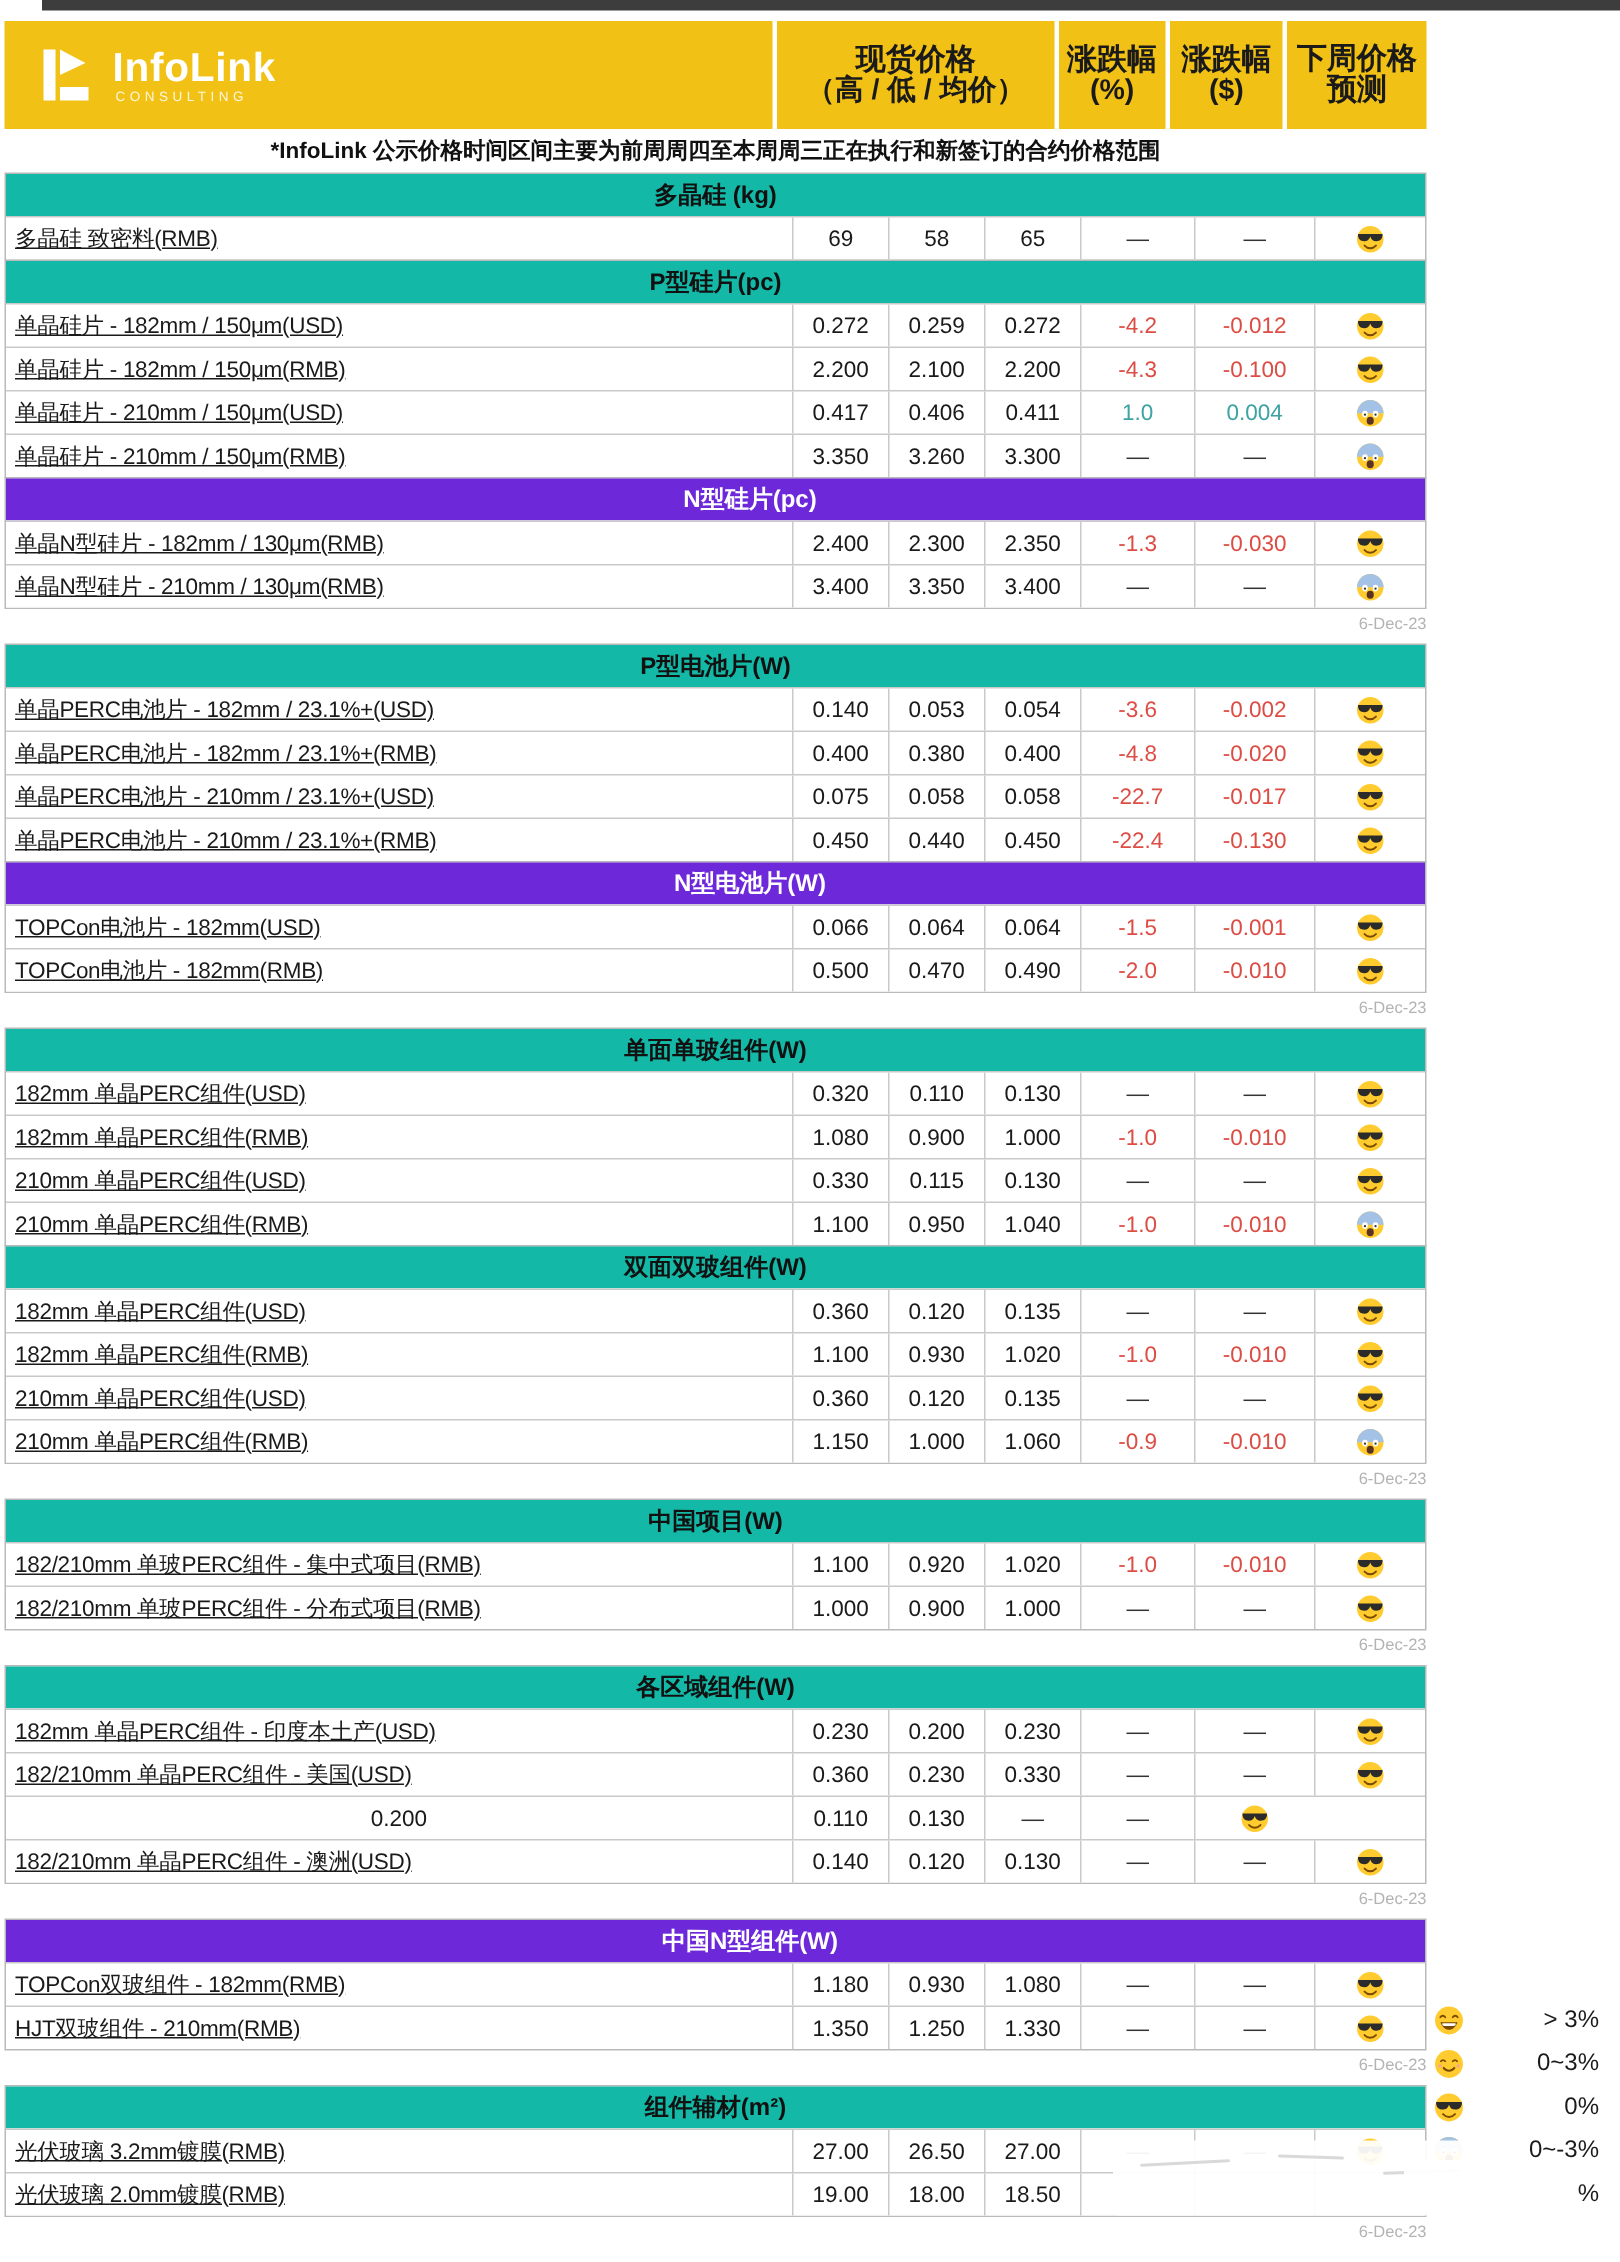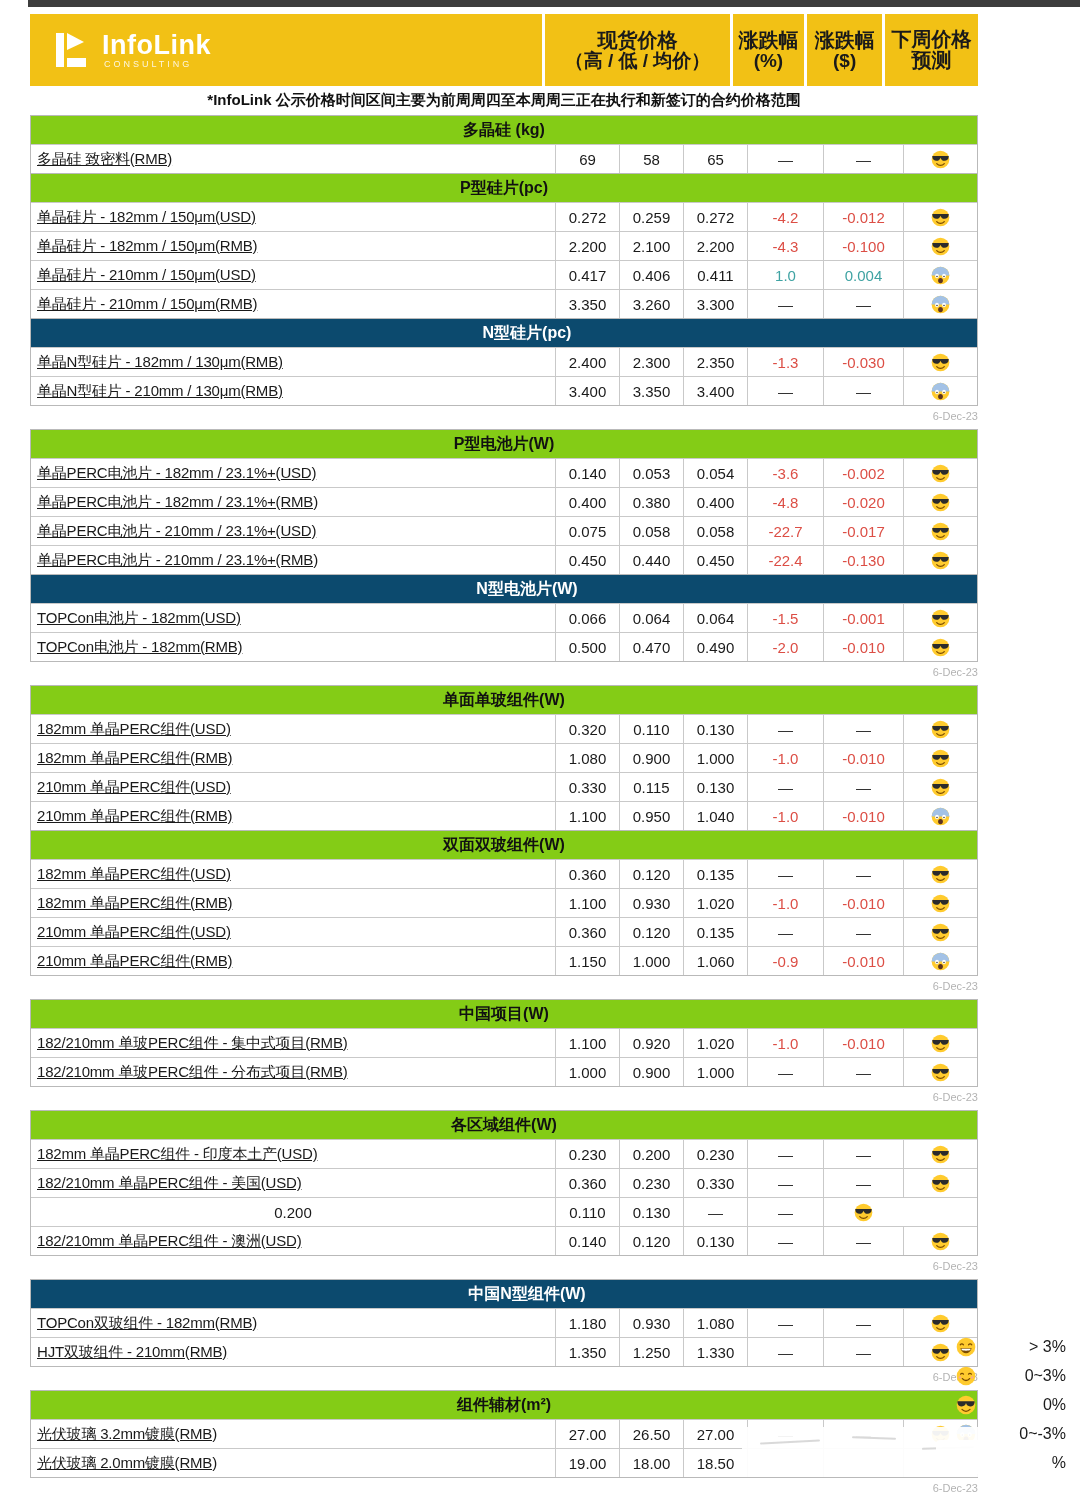--- a/index.html
+++ b/index.html
@@ -3,21 +3,21 @@
 <meta charset="utf-8">
 <style>
   * { box-sizing: border-box; }
   html,body { margin:0; padding:0; }
   body {
     width:1080px; height:1508px; position:relative; background:#ffffff;
     font-family:"Liberation Sans", sans-serif; color:#1a1a1a; overflow:hidden;
   }
   .top-bar { position:absolute; top:0; left:28px; width:1052px; height:7px; background:#3d3d3d; }
 
-  .sheet { position:absolute; left:30px; top:14px; width:948px; }
+  .sheet { position:absolute; left:3px; top:14px; width:948px; }
 
   
   .yellow-header { display:flex; height:72px; background:#ffffff; }
   .yh-cell { background:#F2C115; display:flex; flex-direction:column; align-items:center; justify-content:center; }
   .yh-cell + .yh-cell { margin-left:3px; }
   .yh-logo { width:524px; flex-direction:row; justify-content:flex-start; padding-left:24px; }
   .yh-spot { width:189px; }
   .yh-pct { width:73px; }
   .yh-usd { width:77px; }
   .yh-fc  { width:95px; }
@@ -29,22 +29,22 @@
 
   
   .note-row { height:29px; display:flex; align-items:center; justify-content:center;
               font-size:15px; font-weight:bold; color:#111; }
 
   
   .block { margin-bottom:6px; }
   .section { border:1px solid #b9b9b9; }
   .section + .section { margin-top:-1px; }
   .section-header { height:28px; display:flex; align-items:center; justify-content:center;
-                    background:#84cc16; font-size:16px; font-weight:bold; color:#111; }
-  .section.dark .section-header { background:#0c4a6e; color:#ffffff;padding-left:46px; }
+                    background:#14b8a6; font-size:16px; font-weight:bold; color:#111; }
+  .section.dark .section-header { background:#6d28d9; color:#ffffff;padding-left:46px; }
   .row { display:grid; grid-template-columns:524px 64px 64px 64px 76px 80px 74px;
          height:29px; border-top:1px solid #c9c9c9; background:#fff; }
   .cell { display:flex; align-items:center; justify-content:center; font-size:15px; font-weight:500; }
   .cell + .cell { border-left:1px solid #c9c9c9; }
   .cell.item { justify-content:flex-start; padding-left:6px; letter-spacing:-0.2px;text-decoration:underline; }
   .cell.neg  { color:#DC4E45; }
   .cell.pos  { color:#3FA3A3; }
   .cell.dash { color:#333; }
   .emoji-svg { width:19px; height:19px; display:block; }
 

